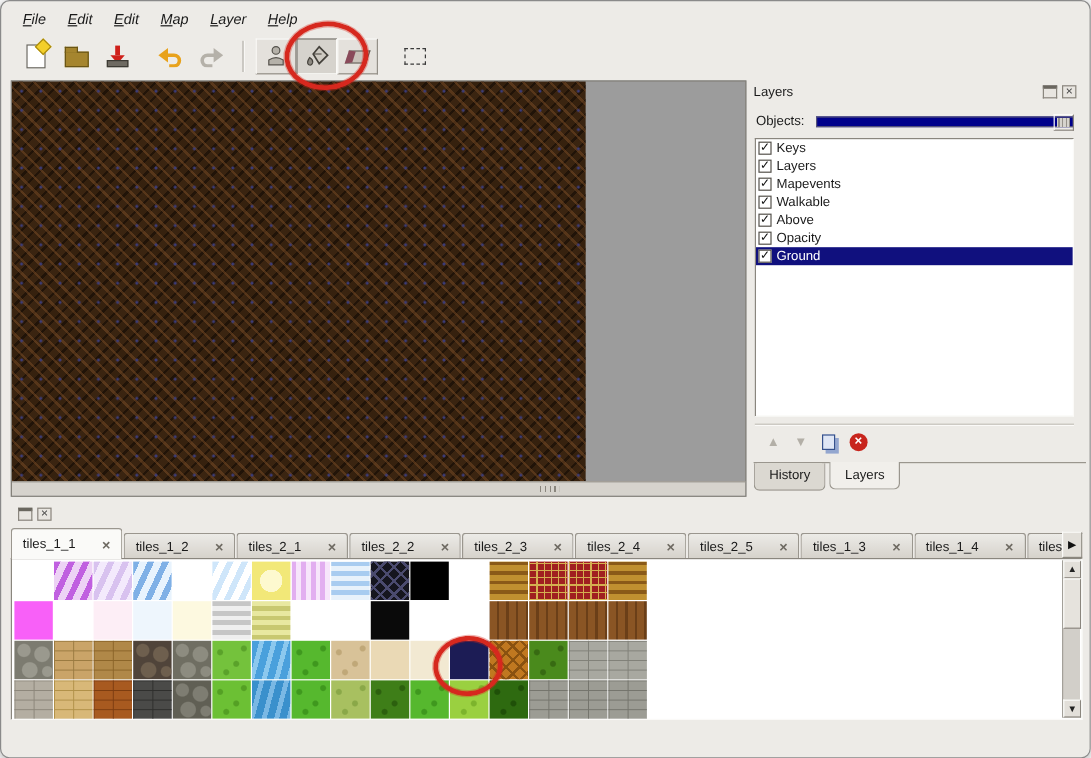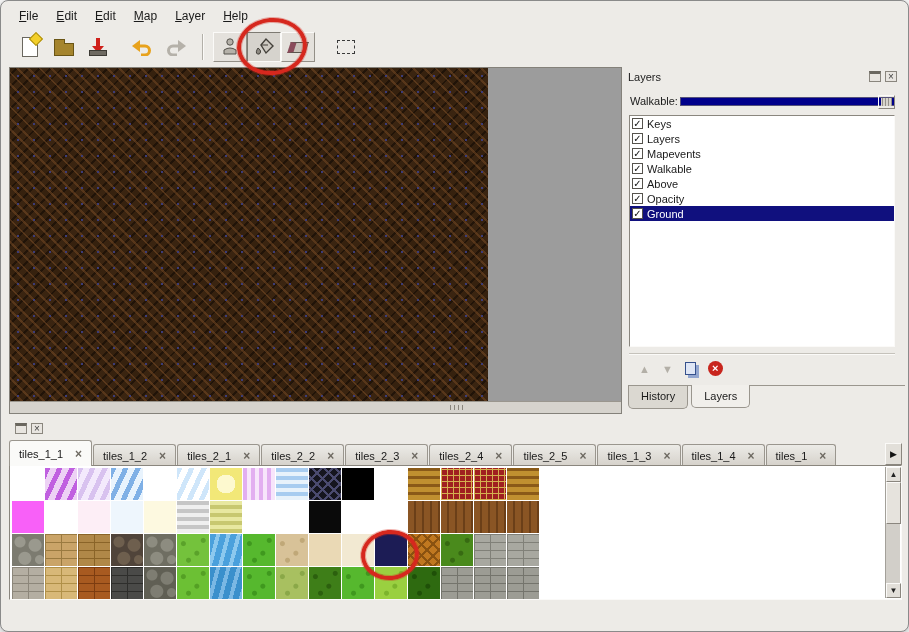--- a/index.html
+++ b/index.html
@@ -8,21 +8,21 @@
   #window {
     position: relative; width: 909px; height: 632px;
     background: #edebe7;
     border: 1px solid #8a8a8a; border-radius: 8px;
     overflow: hidden;
     box-shadow: 0 2px 10px rgba(0,0,0,.35);
     font-size: 12px; color: #1a1a1a;
   }
 
   
-  #menu-bar { position: absolute; left: 10px; top: 6px; height: 20px; display: flex; gap: 2px; }
+  #menu-bar { position: absolute; left: 10px; top: 6px; height: 20px; display: flex; gap: 2px; font-style: italic; }
   .menu-item { display: inline-block; padding: 2px 8px; cursor: default; }
   .menu-item::first-letter { text-decoration: underline; }
 
   
   #toolbar { position: absolute; left: 12px; top: 28px; height: 36px; display: flex; align-items: center; }
   .tbtn { width: 34px; height: 30px; display: flex; align-items: center; justify-content: center;
           border: 1px solid transparent; position: relative; }
   .tbtn.raised { border-color: #fbfaf8 #938f87 #938f87 #fbfaf8; background: #e4e1dc; }
   .tbtn.pressed { border-color: #7d7a72 #fbfaf8 #fbfaf8 #7d7a72; background: #d6d3cd; }
   .tsep { width: 2px; height: 26px; border-left: 1px solid #b3b0a9; border-right: 1px solid #fbfaf8; margin: 0 9px; }
@@ -103,21 +103,21 @@
   .dock-tab { padding: 4px 12px 3px; border: 1px solid #9a968e; border-top: none;
               border-radius: 0 0 5px 5px; background: #dbd8d1; margin-right: 3px; }
   .dock-tab.active { background: #f1efeb; position: relative; top: -1px; padding-top: 5px; }
 
   
   #tilesets-dock { position: absolute; left: 8px; top: 420px; width: 893px; height: 181px; font-size: 11px; }
   #tilesets-title-row { position: absolute; left: 2px; right: 4px; top: 0; height: 15px; display: flex; align-items: center; }
 
   #tileset-tabbar { position: absolute; left: 0; right: 0; top: 18px; height: 27px; overflow: hidden; padding-right: 20px; }
   #tileset-tabs { display: flex; align-items: flex-end; height: 100%; }
-  .ts-tab { display: flex; align-items: center; gap: 12px; height: 22px; padding: 0 9px;
+  .ts-tab { display: flex; align-items: center; gap: 22px; height: 22px; padding: 0 9px;
             border: 1px solid #9a968e; border-bottom: none; border-radius: 3px 3px 0 0;
             background: linear-gradient(#ecebe7, #d5d1ca); margin-right: 1px; white-space: nowrap; }
   .ts-tab.active { height: 26px; background: #fafaf8; position: relative; z-index: 2; }
   .ts-close { color: #6e6a62; font-size: 12px; font-weight: bold; line-height: 10px; }
   #tab-scroll-right { position: absolute; right: 0; top: 4px; width: 17px; height: 22px;
                       border: 1px solid; border-color: #fbfaf8 #8a867e #8a867e #fbfaf8; background: #e2dfd9;
                       display: flex; align-items: center; justify-content: center; font-size: 9px; color: #111; }
 
   #palette { position: absolute; left: 0; right: 0; top: 44px; bottom: 2px; background: #ffffff;
              border: 1px solid; border-color: #8a867e #fbfaf8 #fbfaf8 #8a867e; overflow: hidden; }
@@ -242,21 +242,21 @@
     </div>
   </div>
 
   <div id="layers-panel">
     <div class="panel-title-row">
       <span class="panel-title">Layers</span>
       <span class="win-icon float"></span>
       <span class="win-icon">×</span>
     </div>
     <div id="opacity-row">
-      <span id="opacity-label">Walkable:</span>
+      <span id="opacity-label">Objects:</span>
       <span id="opacity-track">
         <span id="opacity-thumb"></span>
       </span>
     </div>
     <div id="layers-list">
         <div class="layer-row">
           <span class="checkbox">✓</span>
           <span class="layer-name">Keys</span>
         </div>
         <div class="layer-row">

